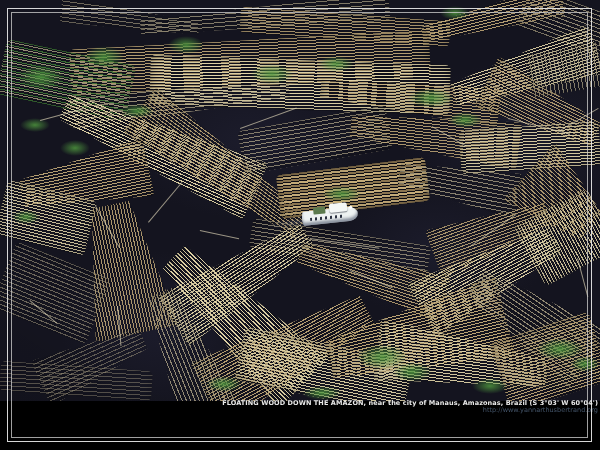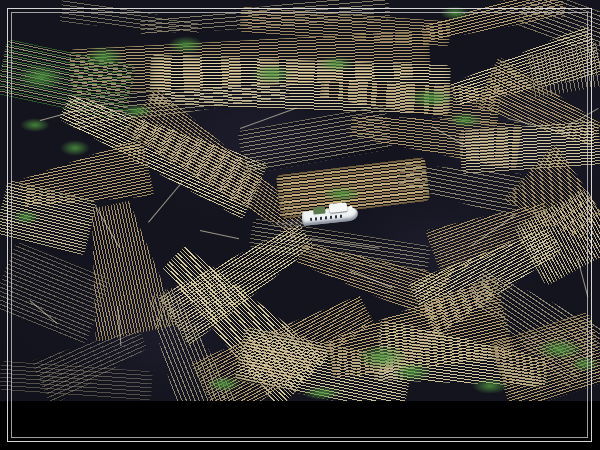--- a/index.html
+++ b/index.html
@@ -147,17 +147,21 @@
       <div id="boat">
       <div class="wake"></div>
       <div class="hull"></div>
       <div class="windows"></div>
       <div class="cabin"></div>
       <div class="roof"></div>
       <div class="mast"></div>
     </div>
   </div>
 
+  <div id="caption">
+    <div class="t">FLOATING WOOD DOWN THE AMAZON, near the city of Manaus, Amazonas, Brazil (S 3°03' W 60°04')</div>
+    <div class="u">http://www.yannarthusbertrand.org</div>
+  </div>
 
   <div id="frame-outer" class="frame"></div>
   <div id="frame-inner" class="frame"></div>
 
 </div>
 
 </body></html>

